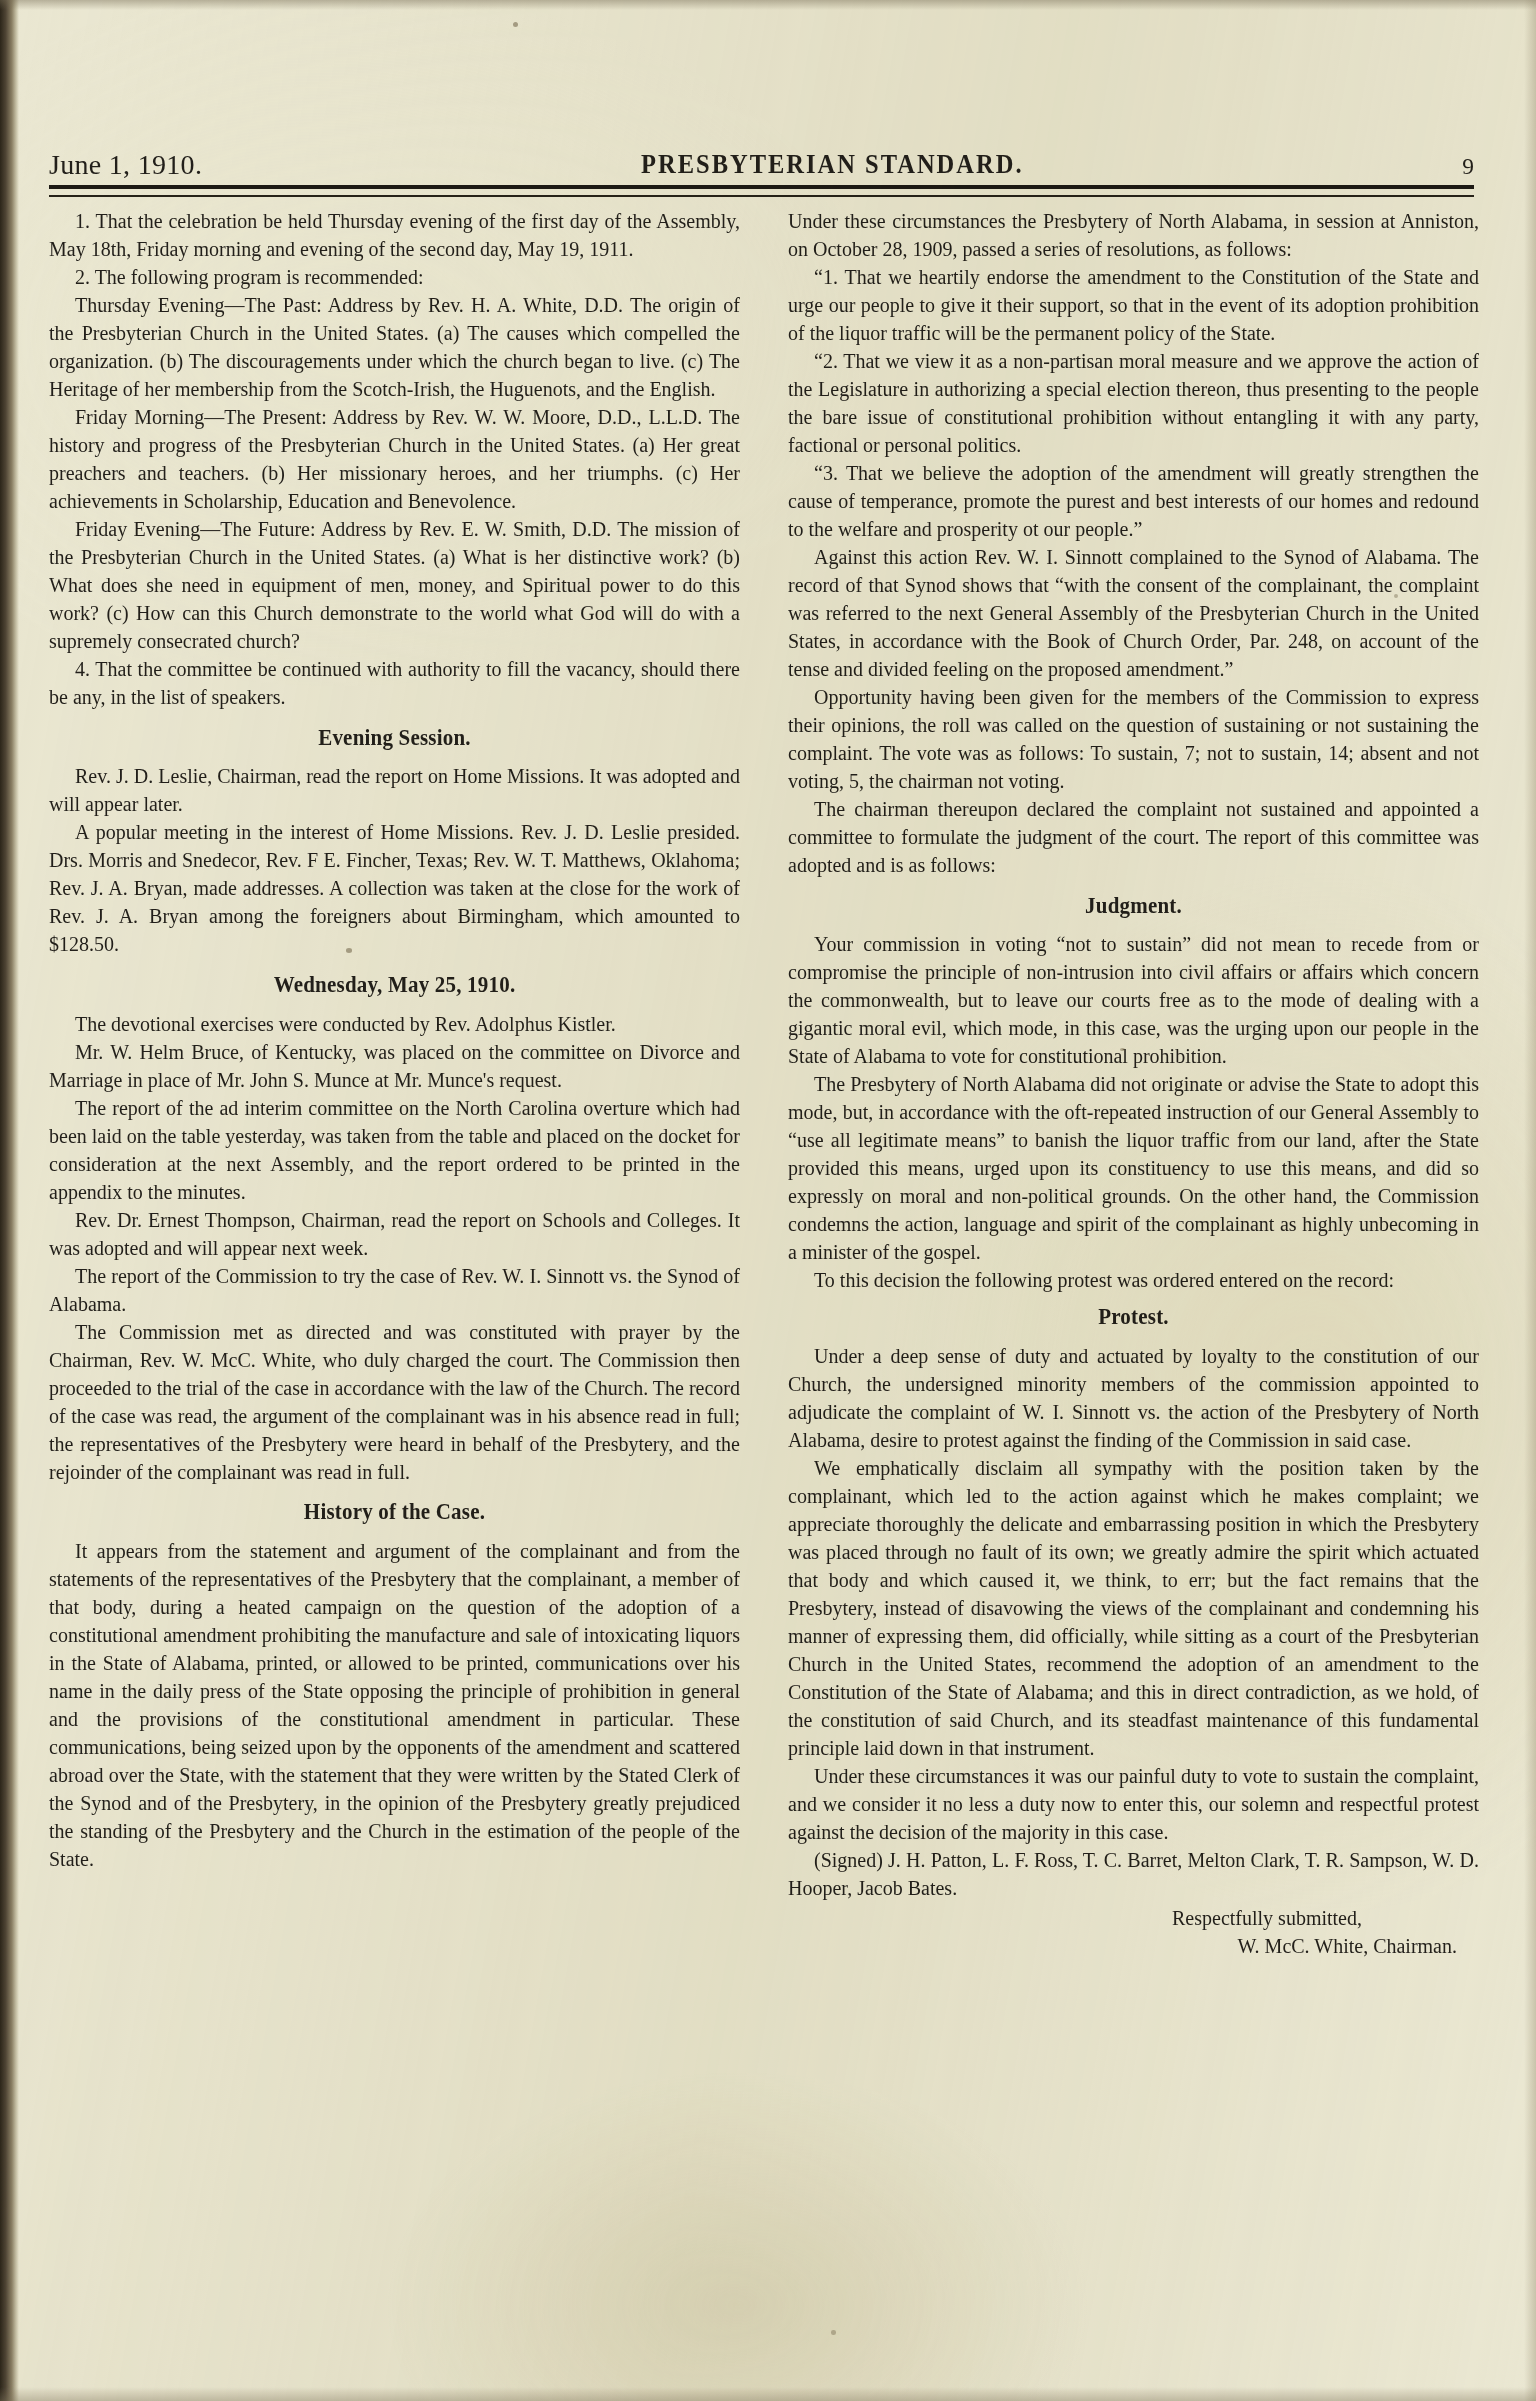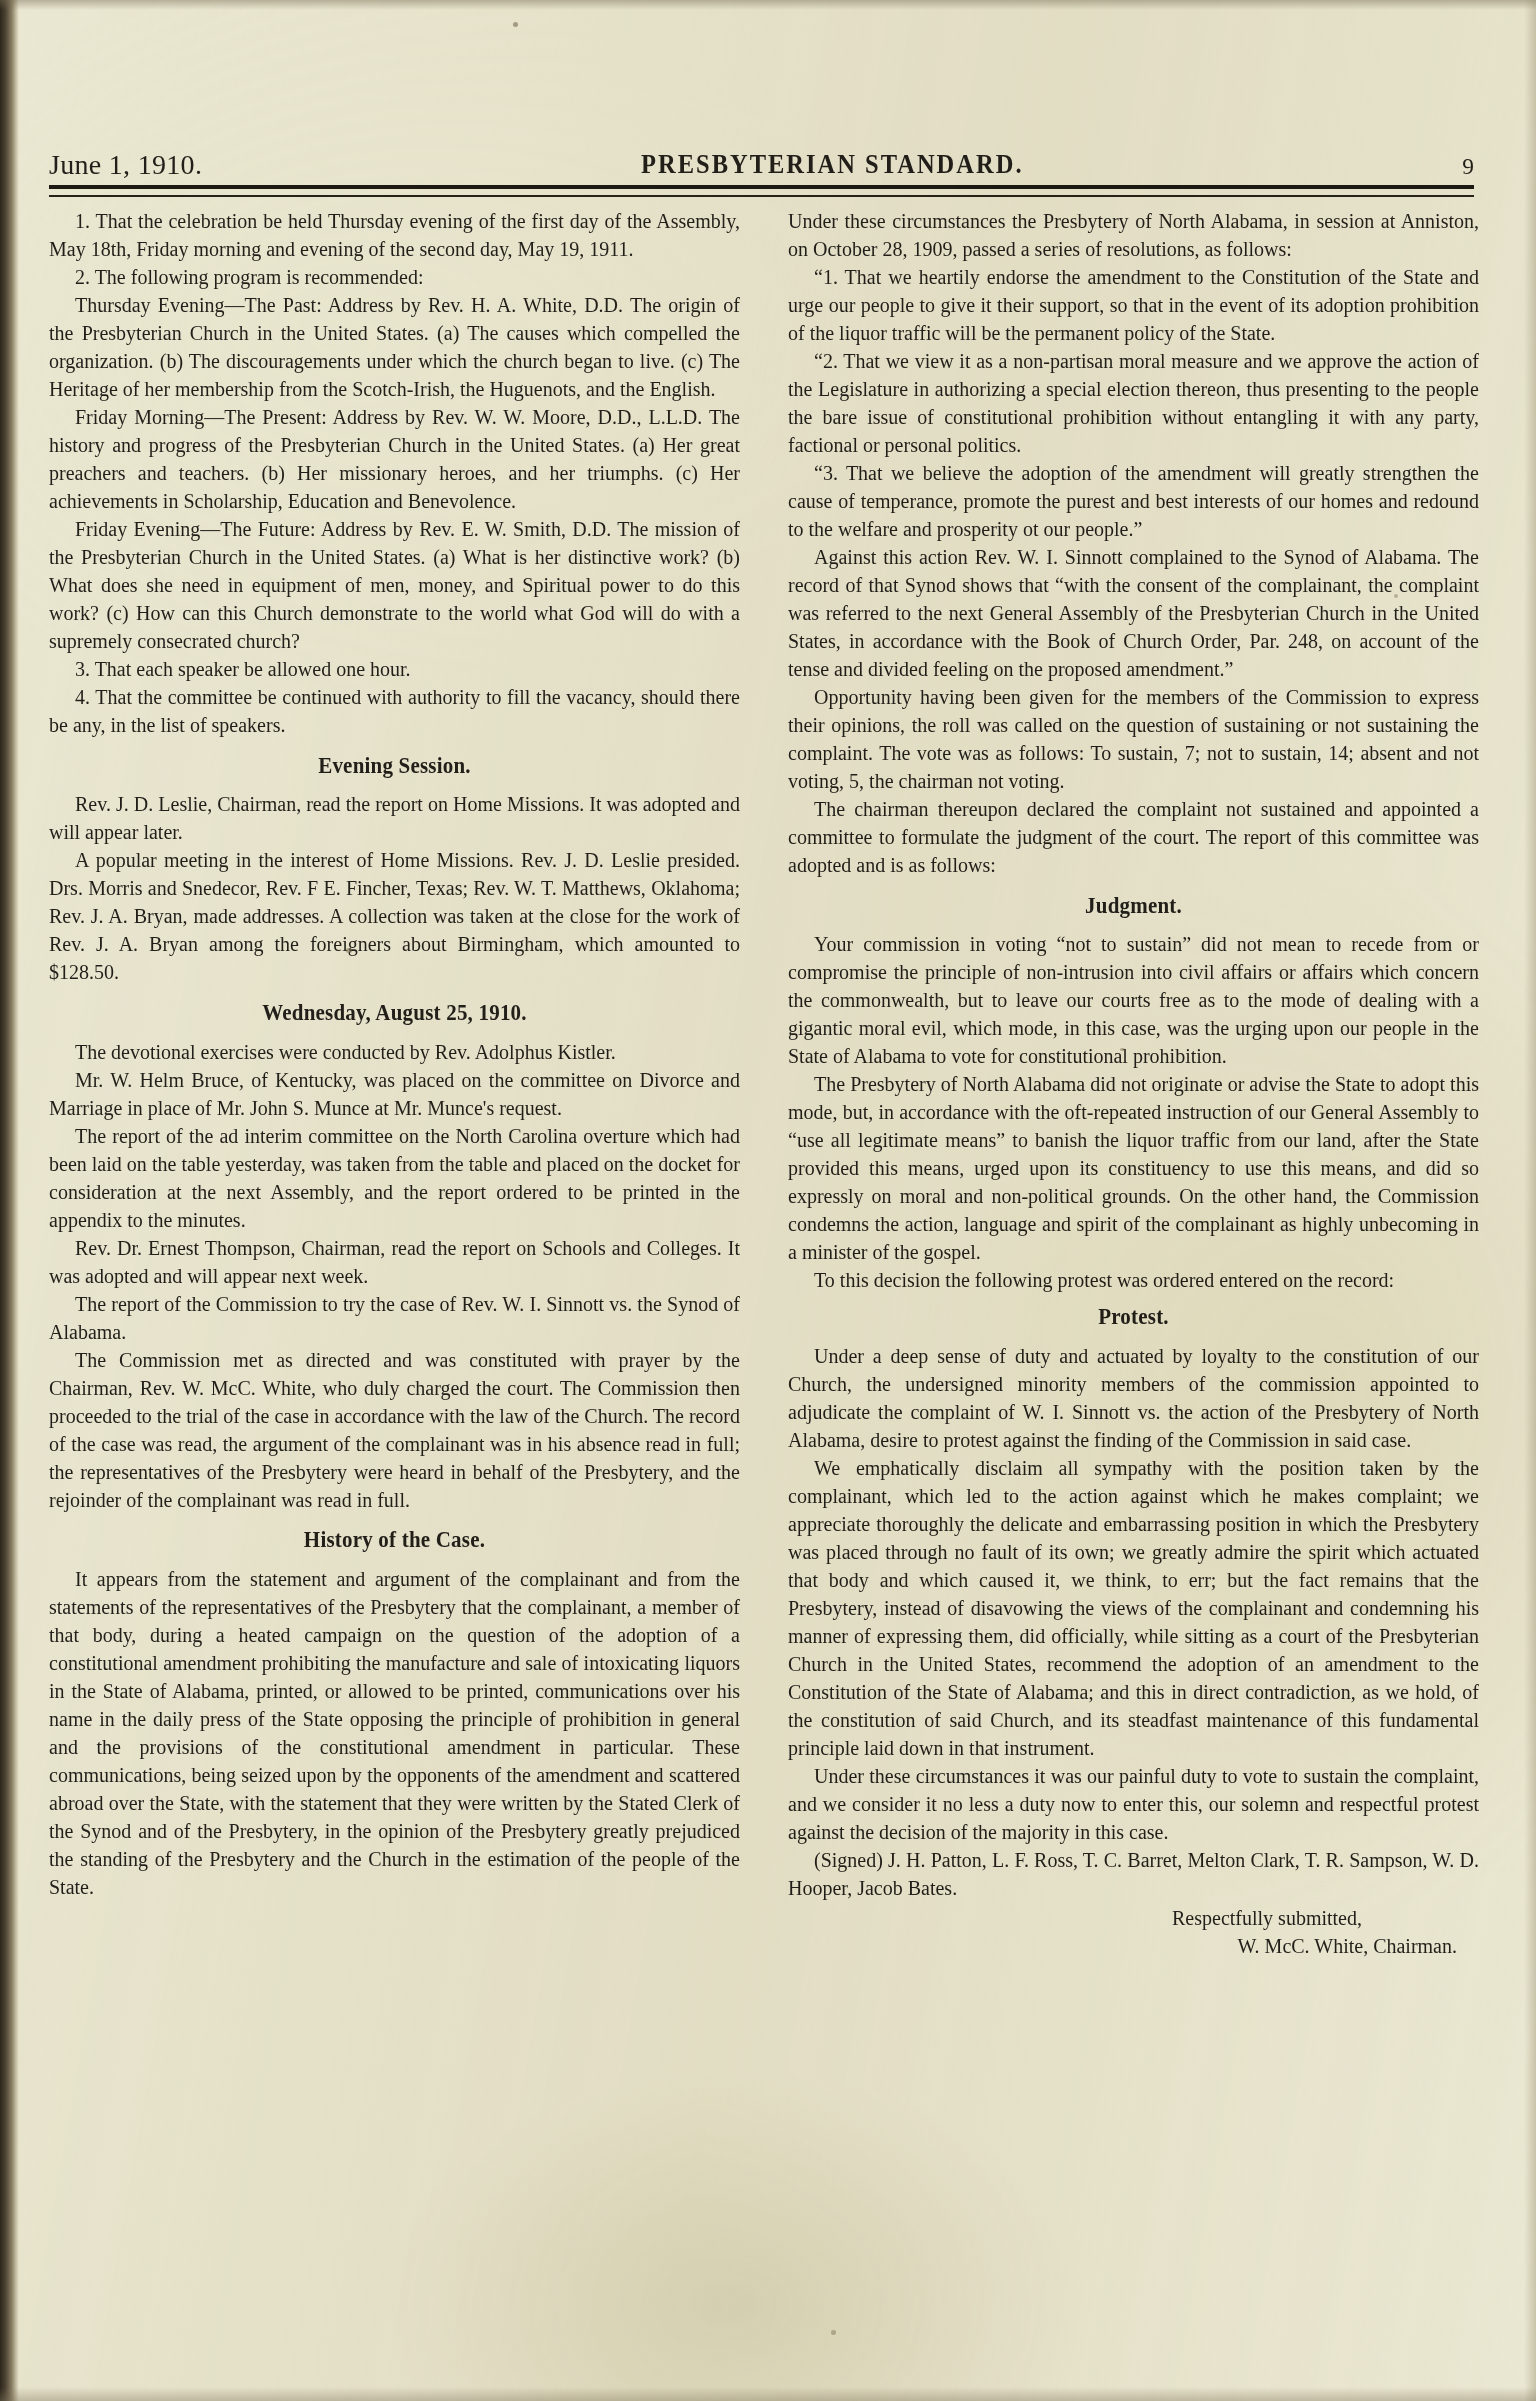--- a/index.html
+++ b/index.html
@@ -186,29 +186,28 @@
   <div class="rule rule-thin"></div>
 
   <div class="columns">
 
     <section class="col">
       <p>1.  That the celebration be held Thursday evening of the first day of the Assembly, May 18th, Friday morning and evening of the second day, May 19, 1911.</p>
       <p>2.  The following program is recommended:</p>
       <p>Thursday Evening—The Past:  Address by Rev. H. A. White, D.D.  The origin of the Presbyterian Church in the United States.  (a) The causes which compelled the organization.  (b) The discouragements under which the church began to live.  (c) The Heritage of her membership from the Scotch-Irish, the Huguenots, and the English.</p>
       <p>Friday Morning—The Present:  Address by Rev. W. W. Moore, D.D., L.L.D.  The history and progress of the Presbyterian Church in the United States.  (a) Her great preachers and teachers.  (b) Her missionary heroes, and her triumphs.  (c) Her achievements in Scholarship, Education and Benevolence.</p>
       <p>Friday Evening—The Future:  Address by Rev. E. W. Smith, D.D.  The mission of the Presbyterian Church in the United States.  (a) What is her distinctive work?  (b) What does she need in equipment of men, money, and Spiritual power to do this work?  (c) How can this Church demonstrate to the world what God will do with a supremely consecrated church?</p>
-      <p>3.  That each speaker be allowed one hour.</p>
       <p>4. That the committee be continued with authority to fill the vacancy, should there be any, in the list of speakers.</p>
 
       <h3>Evening Session.</h3>
 
       <p>Rev. J. D. Leslie, Chairman, read the report on Home Missions.  It was adopted and will appear later.</p>
       <p>A popular meeting in the interest of Home Missions. Rev. J. D. Leslie presided.  Drs. Morris and Snedecor, Rev. F E. Fincher, Texas; Rev. W. T. Matthews, Oklahoma; Rev. J. A. Bryan, made addresses.  A collection was taken at the close for the work of Rev. J. A. Bryan among the foreigners about Birmingham, which amounted to $128.50.</p>
 
-      <h3>Wednesday, August 25, 1910.</h3>
+      <h3>Wednesday, May 25, 1910.</h3>
 
       <p>The devotional exercises were conducted by Rev. Adolphus Kistler.</p>
       <p>Mr. W. Helm Bruce, of Kentucky, was placed on the committee on Divorce and Marriage in place of Mr. John S. Munce at Mr. Munce's request.</p>
       <p>The report of the ad interim committee on the North Carolina overture which had been laid on the table yesterday, was taken from the table and placed on the docket for consideration at the next Assembly, and the report ordered to be printed in the appendix to the minutes.</p>
       <p>Rev. Dr. Ernest Thompson, Chairman, read the report on Schools and Colleges.  It was adopted and will appear next week.</p>
       <p>The report of the Commission to try the case of Rev. W. I. Sinnott vs. the Synod of Alabama.</p>
       <p>The Commission met as directed and was constituted with prayer by the Chairman, Rev. W. McC. White, who duly charged the court.  The Commission then proceeded to the trial of the case in accordance with the law of the Church. The record of the case was read, the argument of the complainant was in his absence read in full; the representatives of the Presbytery were heard in behalf of the Presbytery, and the rejoinder of the complainant was read in full.</p>
 
       <h3>History of the Case.</h3>
 

